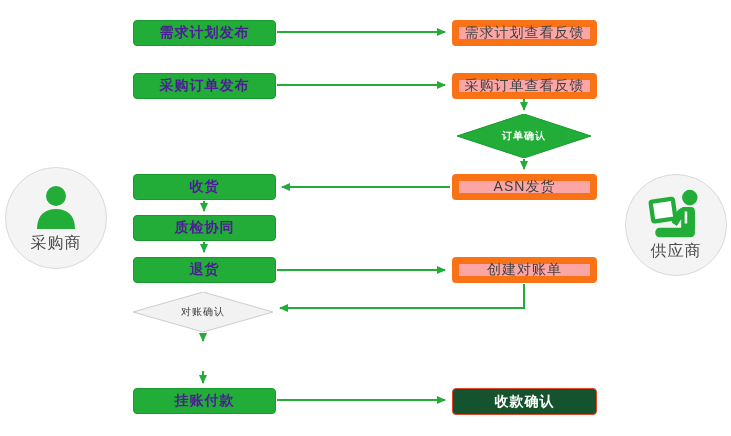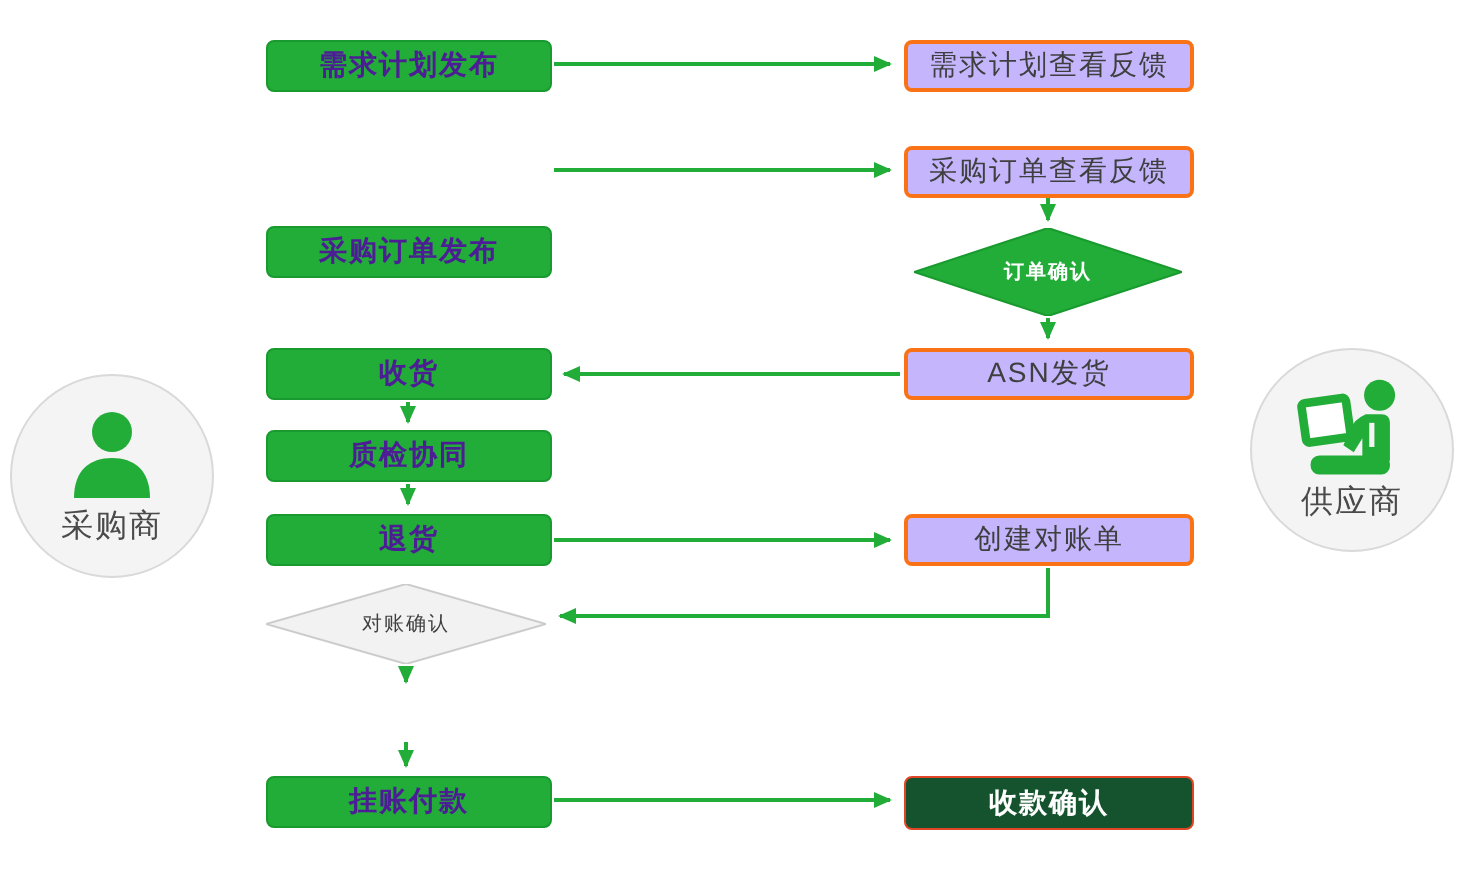--- a/index.html
+++ b/index.html
@@ -7,21 +7,21 @@
     position:relative;width:731px;height:436px;background:#ffffff;overflow:hidden;
     font-family:"Liberation Sans","DejaVu Sans",sans-serif;
   }
   .edges{position:absolute;left:0;top:0;width:731px;height:436px;pointer-events:none;}
   .edge{stroke:#22ac38;stroke-width:2;fill:none;}
   .node{
     position:absolute;display:flex;align-items:center;justify-content:center;
     box-sizing:border-box;border-radius:4px;font-size:14px;letter-spacing:1px;
   }
   .node.green{background:#22ac38;border:1px solid #189a2e;color:#4c1d95;font-weight:bold;}
-  .node.gray{background:#c4b5fd;border:2px solid #f97316;color:#3f3f3f;}
+  .node.gray{background:#fca5a5;border:7px solid #f97316;color:#3f3f3f;}
   .node.red{background:#14532d;border:1px solid #e04526;color:#ffffff;font-weight:bold;}
   .diamond{position:absolute;}
   .diamond svg{position:absolute;left:0;top:0;}
   .diamond .lbl{
     position:absolute;left:0;top:0;width:100%;height:100%;
     display:flex;align-items:center;justify-content:center;font-size:10px;letter-spacing:1px;
   }
   .diamond.green .lbl{color:#ffffff;font-weight:bold;}
   .diamond.gray .lbl{color:#3f3f3f;}
   .actor{
@@ -50,21 +50,21 @@
     <path class="edge" d="M450,187 H282" marker-end="url(#arw)"></path>
     <path class="edge" d="M204,201 V211" marker-end="url(#arw)"></path>
     <path class="edge" d="M204,242 V252" marker-end="url(#arw)"></path>
     <path class="edge" d="M277,270 H445" marker-end="url(#arw)"></path>
     <path class="edge" d="M524,284 V308 H280" marker-end="url(#arw)"></path>
     <path class="edge" d="M203,333 V341" marker-end="url(#arw)"></path>
     <path class="edge" d="M203,371 V383" marker-end="url(#arw)"></path>
     <path class="edge" d="M277,400 H445" marker-end="url(#arw)"></path>
   </svg>
 
-  <div class="actor" style="left:5px;top:187px;">
+  <div class="actor" style="left:5px;top:167px;">
     <span class="icon">
       <svg width="50" height="48" viewBox="0 0 50 48">
         <circle cx="25" cy="13" r="10" fill="#22ac38"></circle>
         <path d="M6 46 C6 32 14 26 25 26 C36 26 44 32 44 46 Z" fill="#22ac38"></path>
       </svg>
     </span>
     <span class="actor-label">采购商</span>
   </div>
 
   <div class="actor" style="left:625px;top:174px;">
@@ -78,21 +78,21 @@
         <path d="M40 21 q-7 3 -9 9 l-4 9 6 4 5-8 v13 h16 V26 q0-5-5-5 Z" fill="#22ac38"></path>
         <rect x="42" y="26" width="3" height="14" fill="#f4f4f4"></rect>
       </svg>
     </span>
     <span class="actor-label">供应商</span>
   </div>
 
   <div class="node green" style="left:133px;top:20px;width:143px;height:26px;">
     <span>需求计划发布</span>
   </div>
-  <div class="node green" style="left:133px;top:73px;width:143px;height:26px;margin-top:40px;">
+  <div class="node green" style="left:133px;top:73px;width:143px;height:26px;">
     <span>采购订单发布</span>
   </div>
   <div class="node green" style="left:133px;top:174px;width:143px;height:26px;">
     <span>收货</span>
   </div>
   <div class="node green" style="left:133px;top:215px;width:143px;height:26px;">
     <span>质检协同</span>
   </div>
   <div class="node green" style="left:133px;top:257px;width:143px;height:26px;">
     <span>退货</span>

